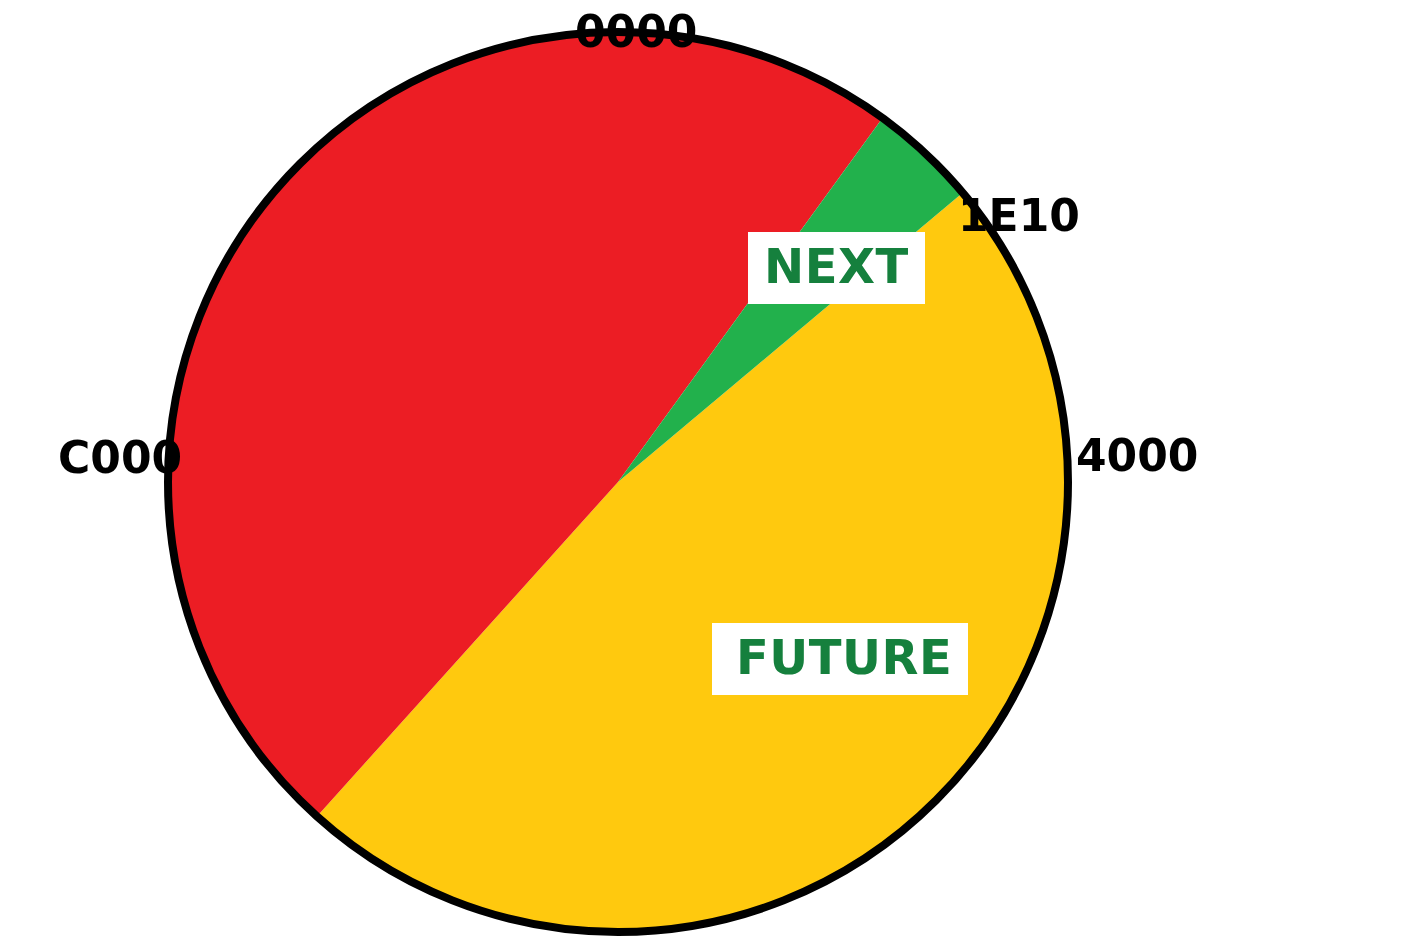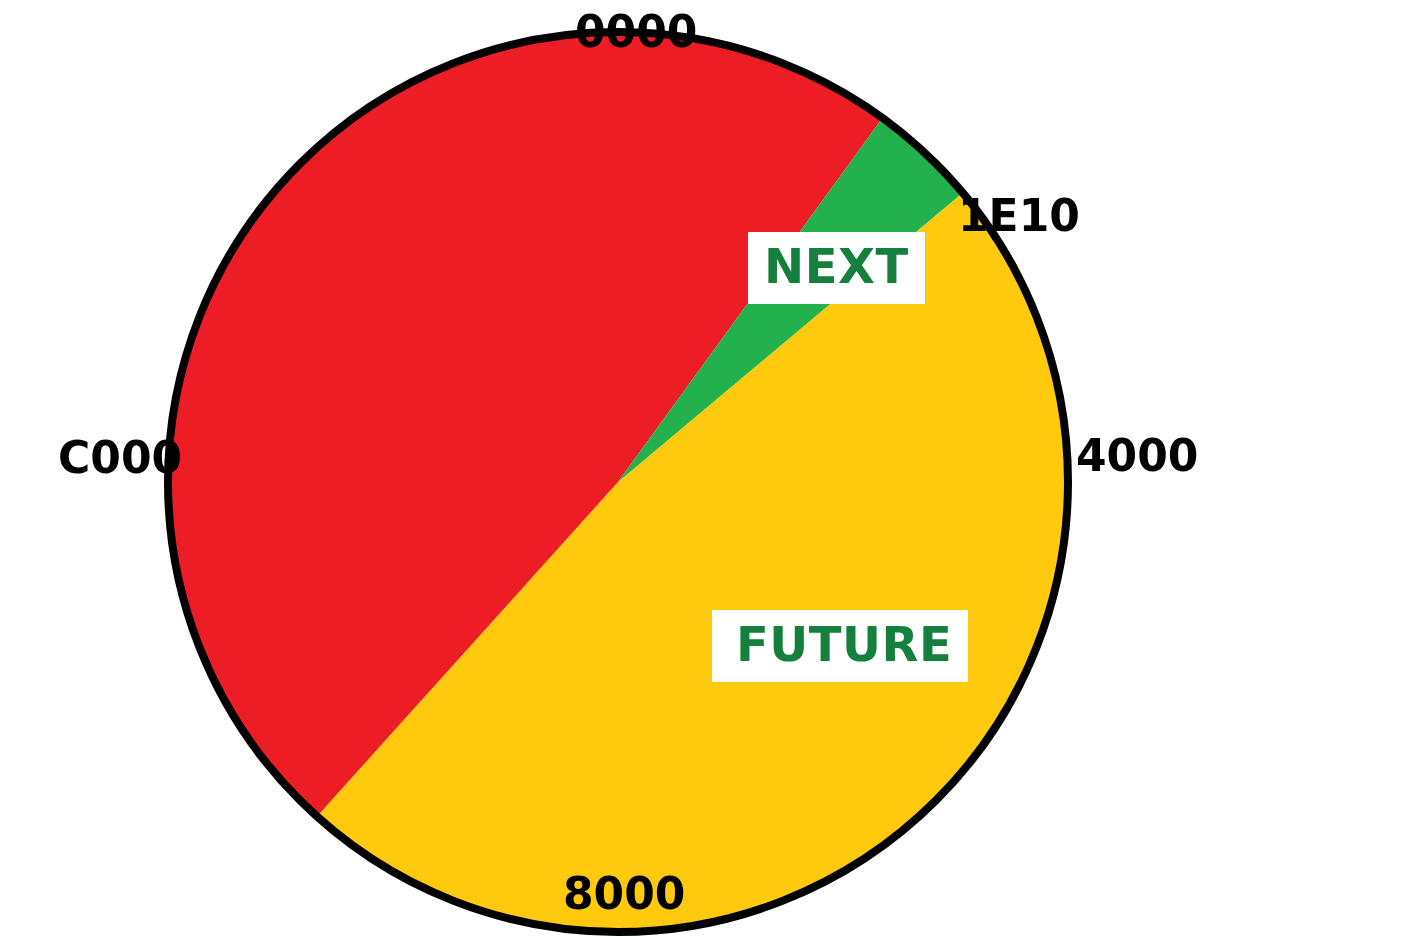--- a/index.html
+++ b/index.html
@@ -50,21 +50,21 @@
   }
   #label-0000 { left: 575px; top: 10px; }
   #label-1E00 { left: 903px; top: 105px; }
   #label-1E10 { left: 958px; top: 152px; margin-top: 42px; }
   #label-4000 { left: 1076px; top: 434px; }
   #label-8000 { left: 563px; top: 872px; }
   #label-C000 { left: 58px; top: 436px; }
 
   #label-past   { left: 345px; top: 293px; }
   #label-next   { left: 748px; top: 232px; }
-  #label-future { left: 712px; top: 610px; padding-left: 24px; }
+  #label-future { left: 712px; top: 623px; padding-left: 24px; }
 </style>
 </head>
 <body>
 
 <div id="stage">
 
   <svg id="pie" viewBox="0 0 1404 949">
     <g>
 
       <path d="M 618 482 L 962.72 192.75 A 450 450 0 0 1 316.89 816.42 Z" fill="#FFC90E" stroke="none"></path>
@@ -76,21 +76,20 @@
     <circle cx="618" cy="482" r="450" fill="none" stroke="#000000" stroke-width="8"></circle>
   </svg>
 
   <div class="tick-label" id="label-0000">0000</div>
 
 
   <div class="tick-label" id="label-1E10">1E10</div>
 
   <div class="tick-label" id="label-4000">4000</div>
 
-  <div class="tick-label" id="label-8000">8000</div>
 
   <div class="tick-label" id="label-C000">C000</div>
 
 
   <div class="region-label" id="label-next">NEXT</div>
 
   <div class="region-label" id="label-future">FUTURE</div>
 
 </div>
 

